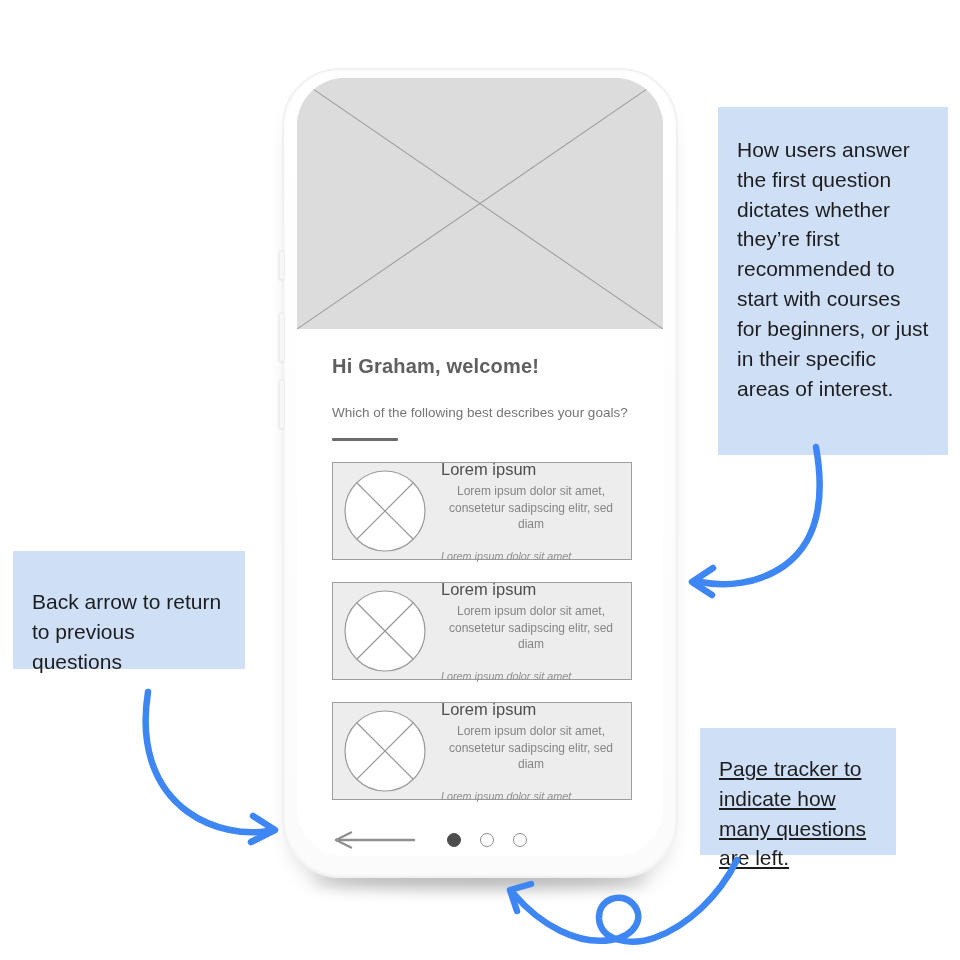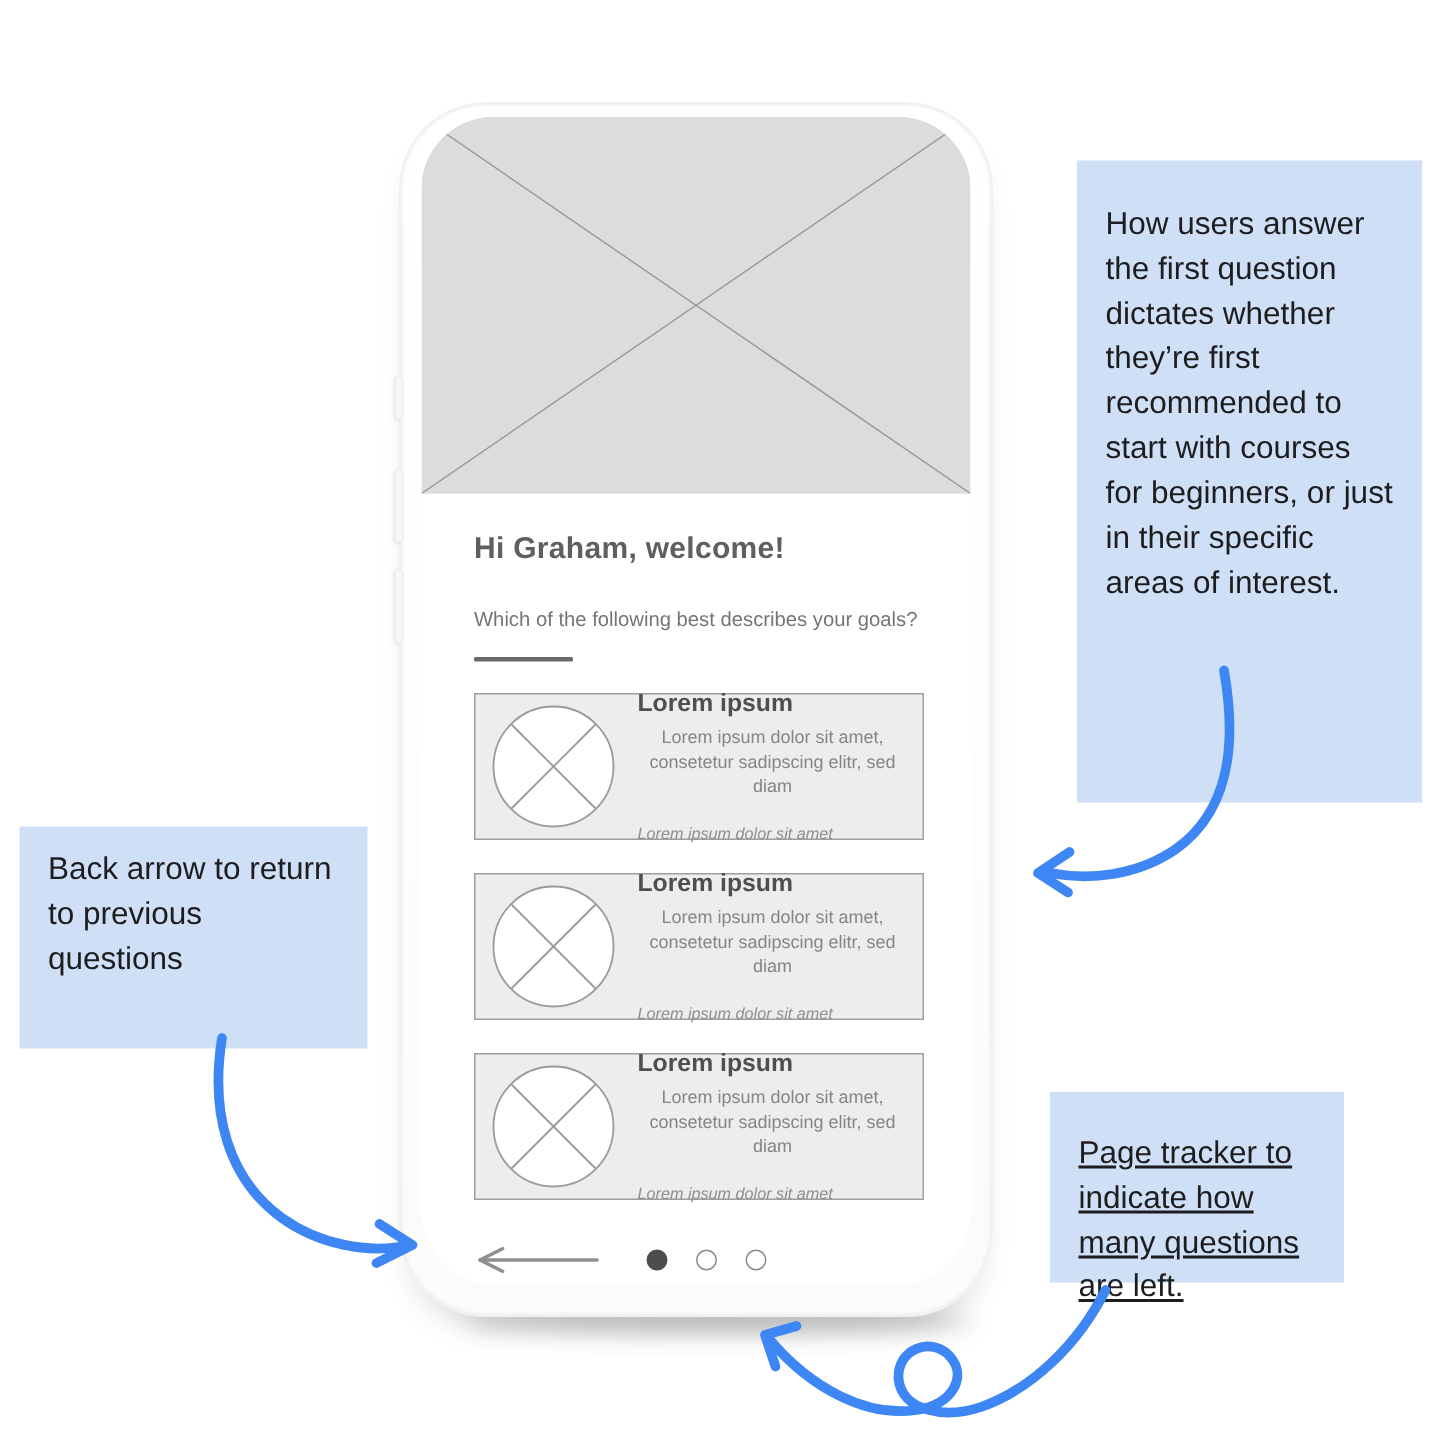--- a/index.html
+++ b/index.html
@@ -17,21 +17,21 @@
   .phone-shadow {
     position: absolute;
     left: 310px; top: 872px;
     width: 340px; height: 18px;
     background: rgba(0,0,0,0.18);
     border-radius: 50%;
     filter: blur(7px);
   }
   .phone {
     position: absolute;
-    left: 266px; top: 68px;
+    left: 282px; top: 68px;
     width: 396px; height: 810px;
     background: linear-gradient(180deg, #ffffff 0%, #fbfbfb 100%);
     border: 2px solid #f1f1f1;
     border-radius: 58px;
     box-shadow: 0 14px 24px -14px rgba(0,0,0,0.25), inset 0 0 3px rgba(0,0,0,0.05);
   }
   .side-btn {
     position: absolute;
     left: -5px;
     width: 6px;
@@ -93,21 +93,21 @@
     border: 1px solid #9e9e9e;
     display: flex;
     align-items: center;
     padding: 0 10px 0 11px;
     cursor: pointer;
   }
   .card-circle { flex: 0 0 auto; width: 82px; height: 82px; }
   .card-text { margin-left: 15px; min-width: 0; }
   .card-title {
     font-size: 16.5px;
-    font-weight: bold;
+    font-weight: normal;
     color: #4f4f4f;
   }
   .card-body {
     margin-top: 4px;
     font-size: 12px;
     line-height: 1.35;
     color: #858585;
     text-align: center;
   }
   .card-caption {
@@ -145,22 +145,22 @@
 
   
   .callout {
     position: absolute;
     background: #cfe0f6;
     color: #1d1d1f;
     font-size: 21px;
     line-height: 1.42;
     padding: 28px 19px;
   }
-  .callout.tr { left: 718px; top: 107px; width: 230px; height: 428px; }
-  .callout.bl { left: 13px;  top: 551px; width: 232px; height: 148px; padding-top: 14px; }
+  .callout.tr { left: 718px; top: 107px; width: 230px; height: 348px; }
+  .callout.bl { left: 13px;  top: 551px; width: 232px; height: 118px; padding-top: 36px; }
   .callout.br { left: 700px; top: 728px; width: 196px; height: 127px; padding-top: 26px; text-decoration: underline; }
 
   
   .arrows-overlay {
     position: absolute;
     left: 0; top: 0;
     width: 960px; height: 960px;
     pointer-events: none;
   }
 </style>

